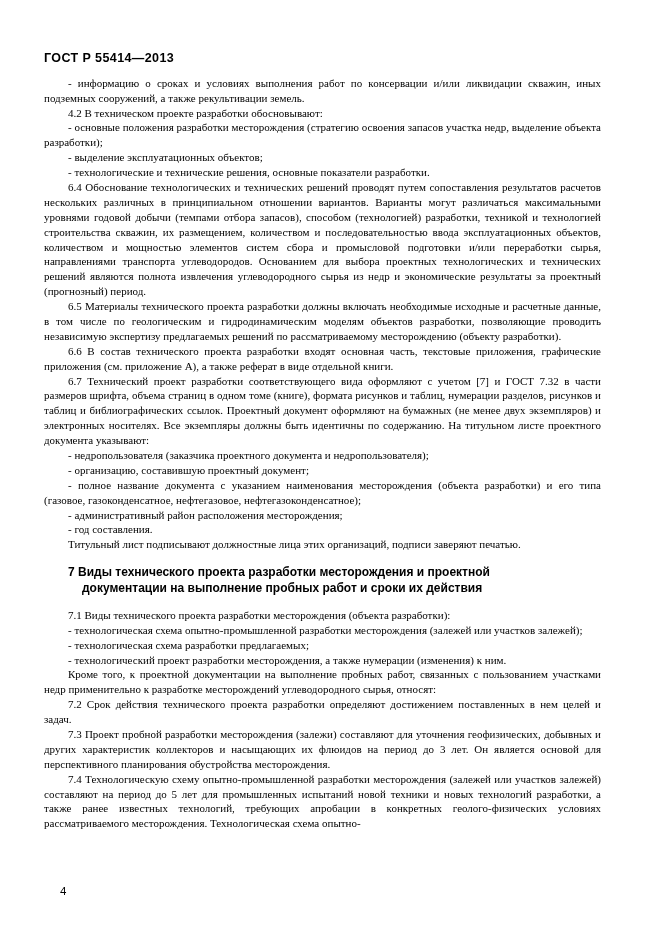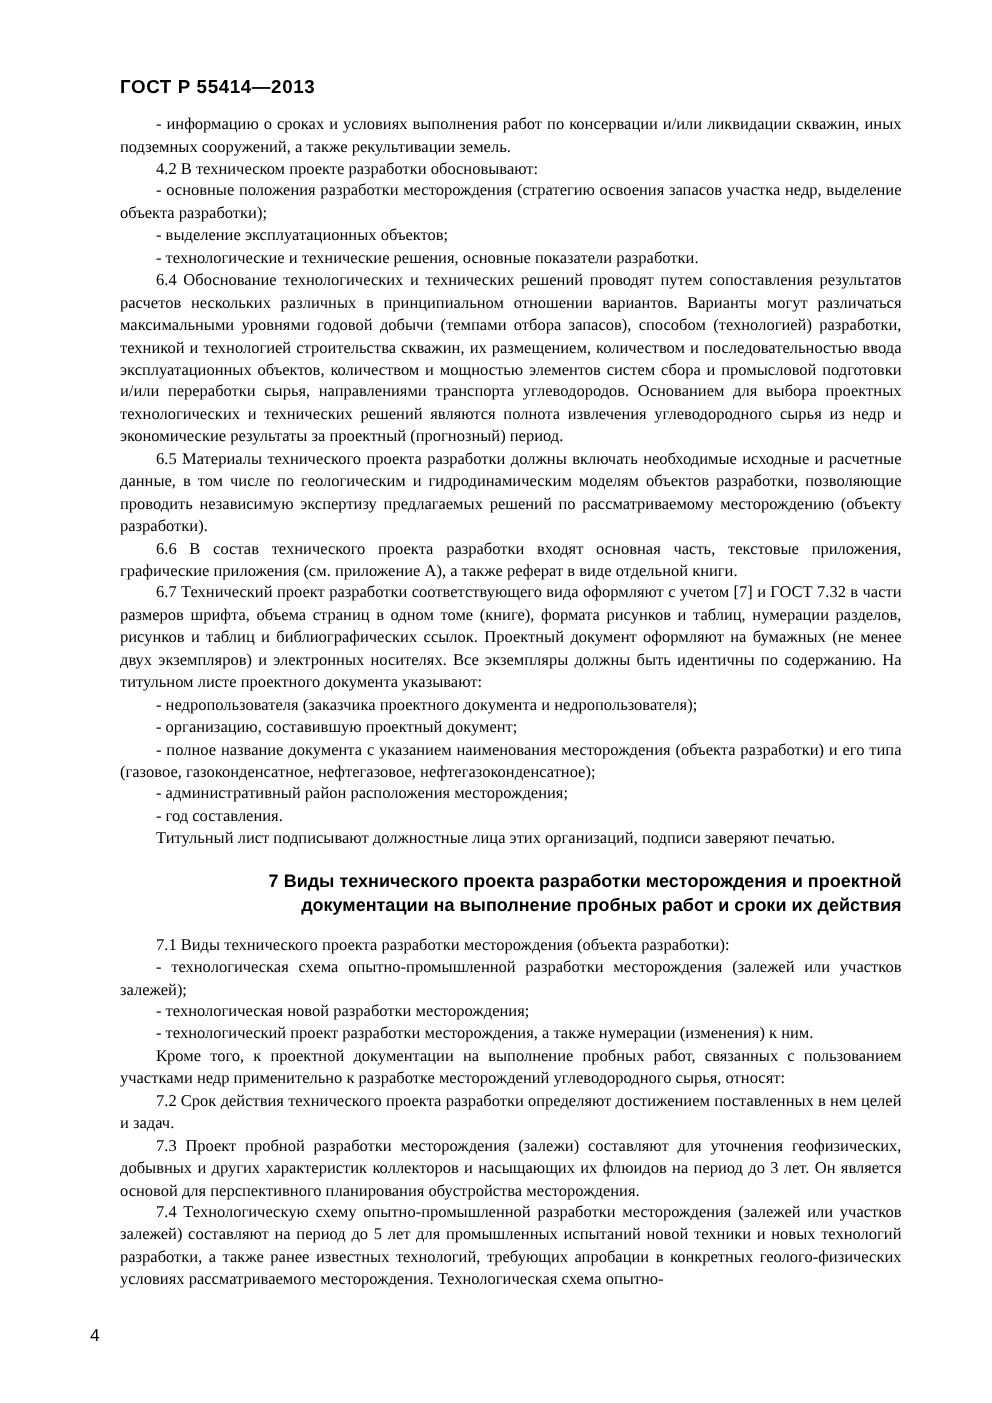--- a/index.html
+++ b/index.html
@@ -15,21 +15,21 @@
     position: relative;
     overflow: hidden;
   }
   .page {
     position: absolute;
     left: 0;
     top: 0;
     width: 661px;
     height: 935px;
     box-sizing: border-box;
-    padding: 52px 60px 0 80px;
+    padding: 52px 60px 0 44px;
   }
   .doc-header {
     font-family: "Liberation Sans", sans-serif;
     font-size: 12.5px;
     font-weight: bold;
     letter-spacing: 0.4px;
     margin: 0 0 10px 0;
     line-height: 1.1;
   }
   .body-block {
@@ -48,21 +48,20 @@
     font-weight: bold;
     font-size: 12px;
     line-height: 1.32;
     text-align: left;
     margin: 13px 0 11px 0;
     padding-left: 24px;
     text-indent: 0;
   }
   .section-title .st-line {
     display: block;
-    text-align: right;
   }
   .st-line.l2 {
     padding-left: 14px;
   }
   .page-number {
     position: absolute;
     left: 60px;
     bottom: 38px;
     font-family: "Liberation Sans", sans-serif;
     font-size: 11.5px;
@@ -94,21 +93,21 @@
   </div>
 
   <div class="section-title">
     <span class="st-line l1">7  Виды технического проекта разработки месторождения и проектной</span>
     <span class="st-line l2">документации на выполнение пробных работ и сроки их действия</span>
   </div>
 
   <div class="body-block">
     <p class="p-ind">7.1 Виды технического проекта разработки месторождения (объекта разработки):</p>
     <p class="p-ind">- технологическая схема опытно-промышленной разработки месторождения (залежей или участков залежей);</p>
-    <p class="p-ind">- технологическая новой разработки месторождения;</p>
+    <p class="p-ind">- технологическая схема разработки предлагаемых;</p>
     <p class="p-ind">- технологический проект разработки месторождения, а также нумерации (изменения) к ним.</p>
     <p class="p-ind">Кроме того, к проектной документации на выполнение пробных работ, связанных с пользованием участками недр применительно к разработке месторождений углеводородного сырья, относят:</p>
     <p class="p-ind">7.2 Срок действия технического проекта разработки определяют достижением поставленных в нем целей и задач.</p>
     <p class="p-ind">7.3 Проект пробной разработки месторождения (залежи) составляют для уточнения геофизических, добывных и других характеристик коллекторов и насыщающих их флюидов на период до 3 лет. Он является основой для перспективного планирования обустройства месторождения.</p>
     <p class="p-ind">7.4 Технологическую схему опытно-промышленной разработки месторождения (залежей или участков залежей) составляют на период до 5 лет для промышленных испытаний новой техники и новых технологий разработки, а также ранее известных технологий, требующих апробации в конкретных геолого-физических условиях рассматриваемого месторождения. Технологическая схема опытно-</p>
   </div>
 
   <div class="page-number">4</div>
 </div>
 

